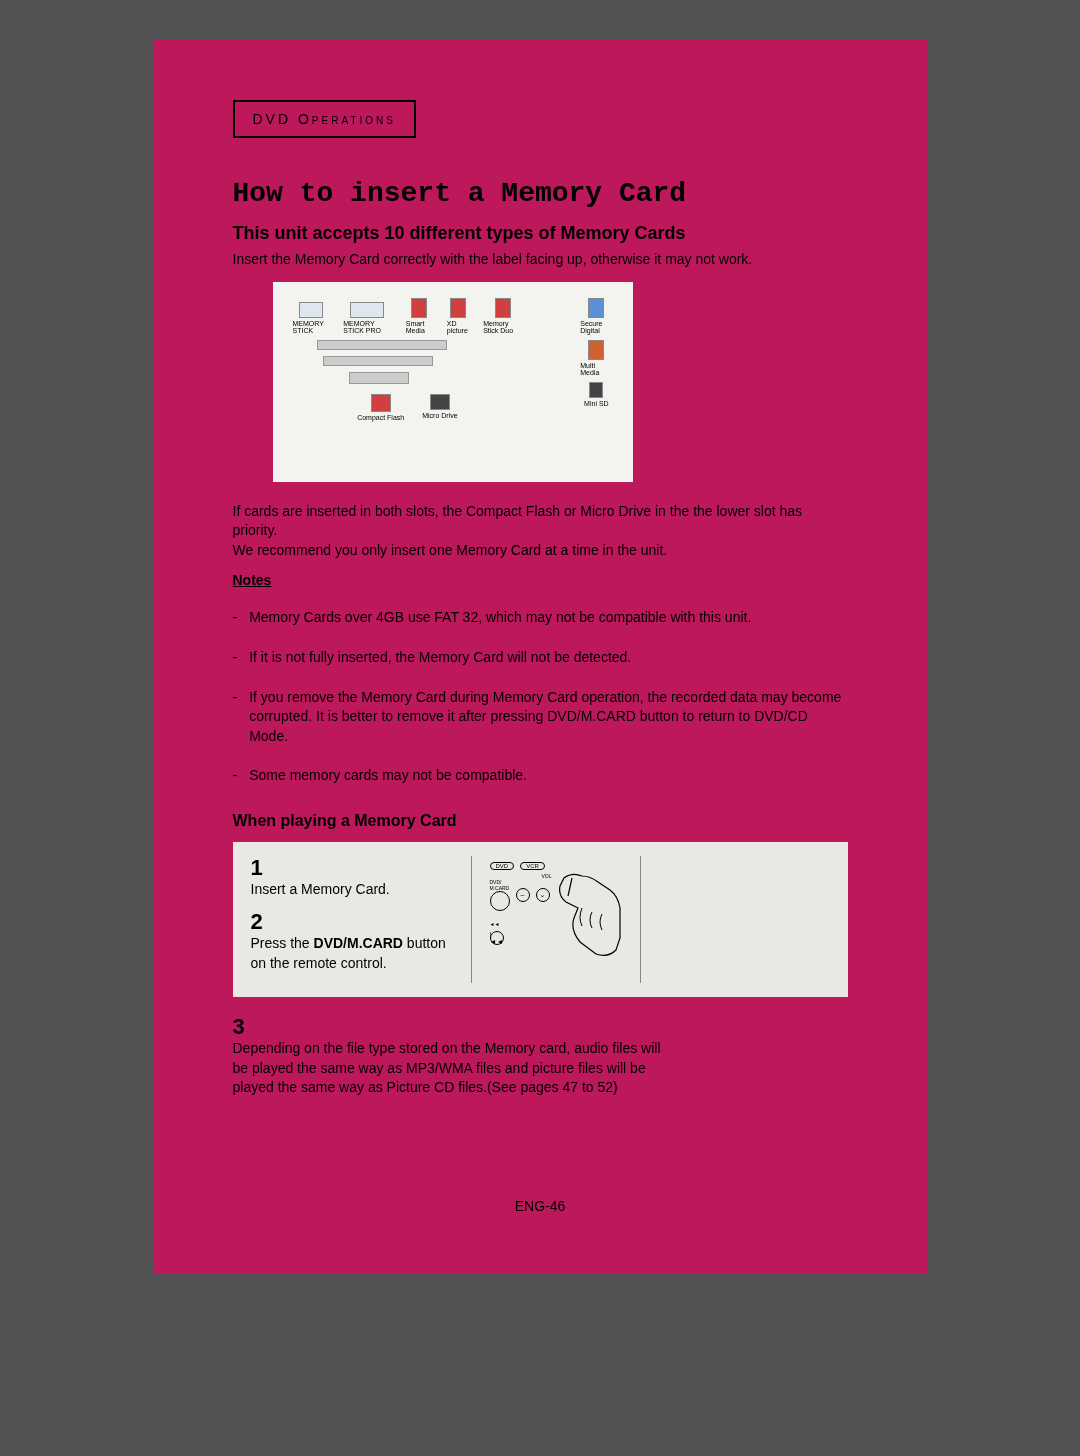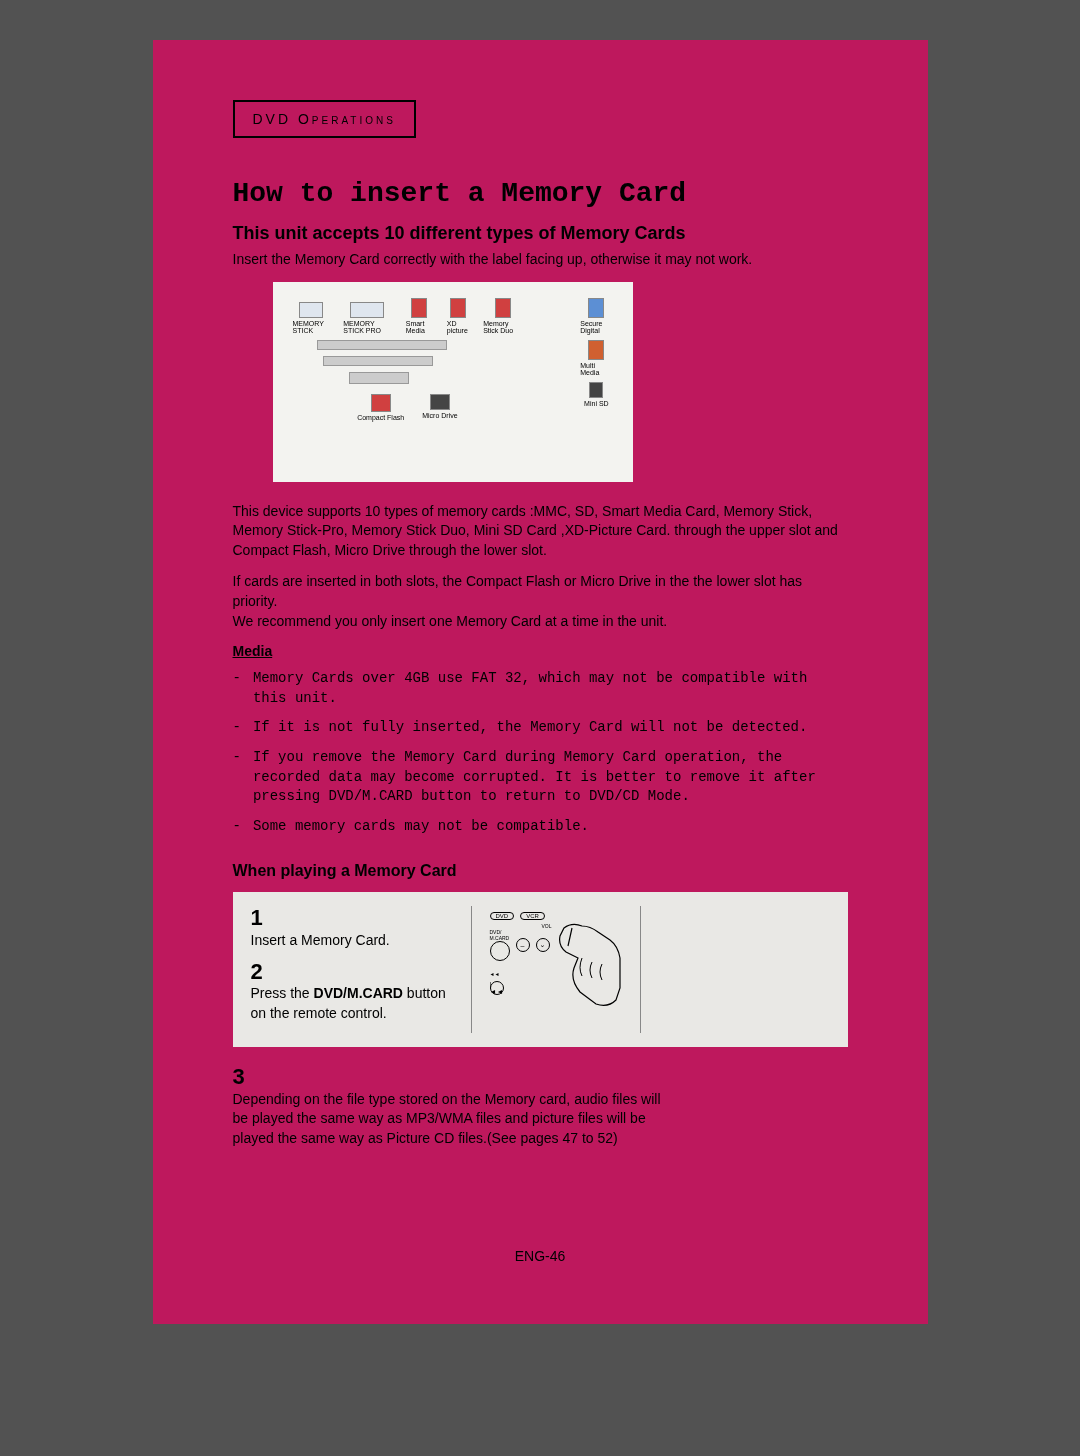--- a/index.html
+++ b/index.html
@@ -114,22 +114,21 @@
       margin-top: 10px;
     }
     ul.notes {
       list-style: none;
       padding-left: 0;
       font-size: 14px;
       line-height: 1.4;
     }
     ul.notes li {
       display: flex;
-      margin-top: 10px;
-      font-family: Liberation Mono, monospace;
+      margin-top: 20px;
     }
     ul.notes li::before {
       content: "-";
       margin-right: 12px;
     }
     .subheading2 {
       font-size: 16px;
       font-weight: bold;
       margin-top: 26px;
       margin-bottom: 12px;
@@ -284,25 +283,24 @@
             <span>Multi Media</span>
           </div>
         <div class="card-item">
             <div class="card-icon md" style="width:14px;height:16px;"></div>
             <span>Mini SD</span>
           </div>
       </div>
     </div>
   </div>
 
-  <div class="body-text">This device supports 10 types of memory cards :MMC, SD, Smart Media Card, Memory Stick, Memory Stick-Pro, Memory Stick Duo, Mini SD Card ,XD-Picture Card. through the upper slot and Compact Flash, Micro Drive through the lower slot.</div>
   <div class="body-text" style="margin-bottom:0;">If cards are inserted in both slots, the Compact Flash or Micro Drive in the the lower slot has priority.</div>
   <div class="body-text">We recommend you only insert one Memory Card at a time in the unit.</div>
 
-  <div class="notes-label">Media</div>
+  <div class="notes-label">Notes</div>
   <ul class="notes">
     <li>
         <span>Memory Cards over 4GB use FAT 32, which may not be compatible with this unit.</span>
       </li>
     <li>
         <span>If it is not fully inserted, the Memory Card will not be detected.</span>
       </li>
     <li>
         <span>If you remove the Memory Card during Memory Card operation, the recorded data may become corrupted. It is better to remove it after pressing DVD/M.CARD button to return to DVD/CD Mode.</span>
       </li>

